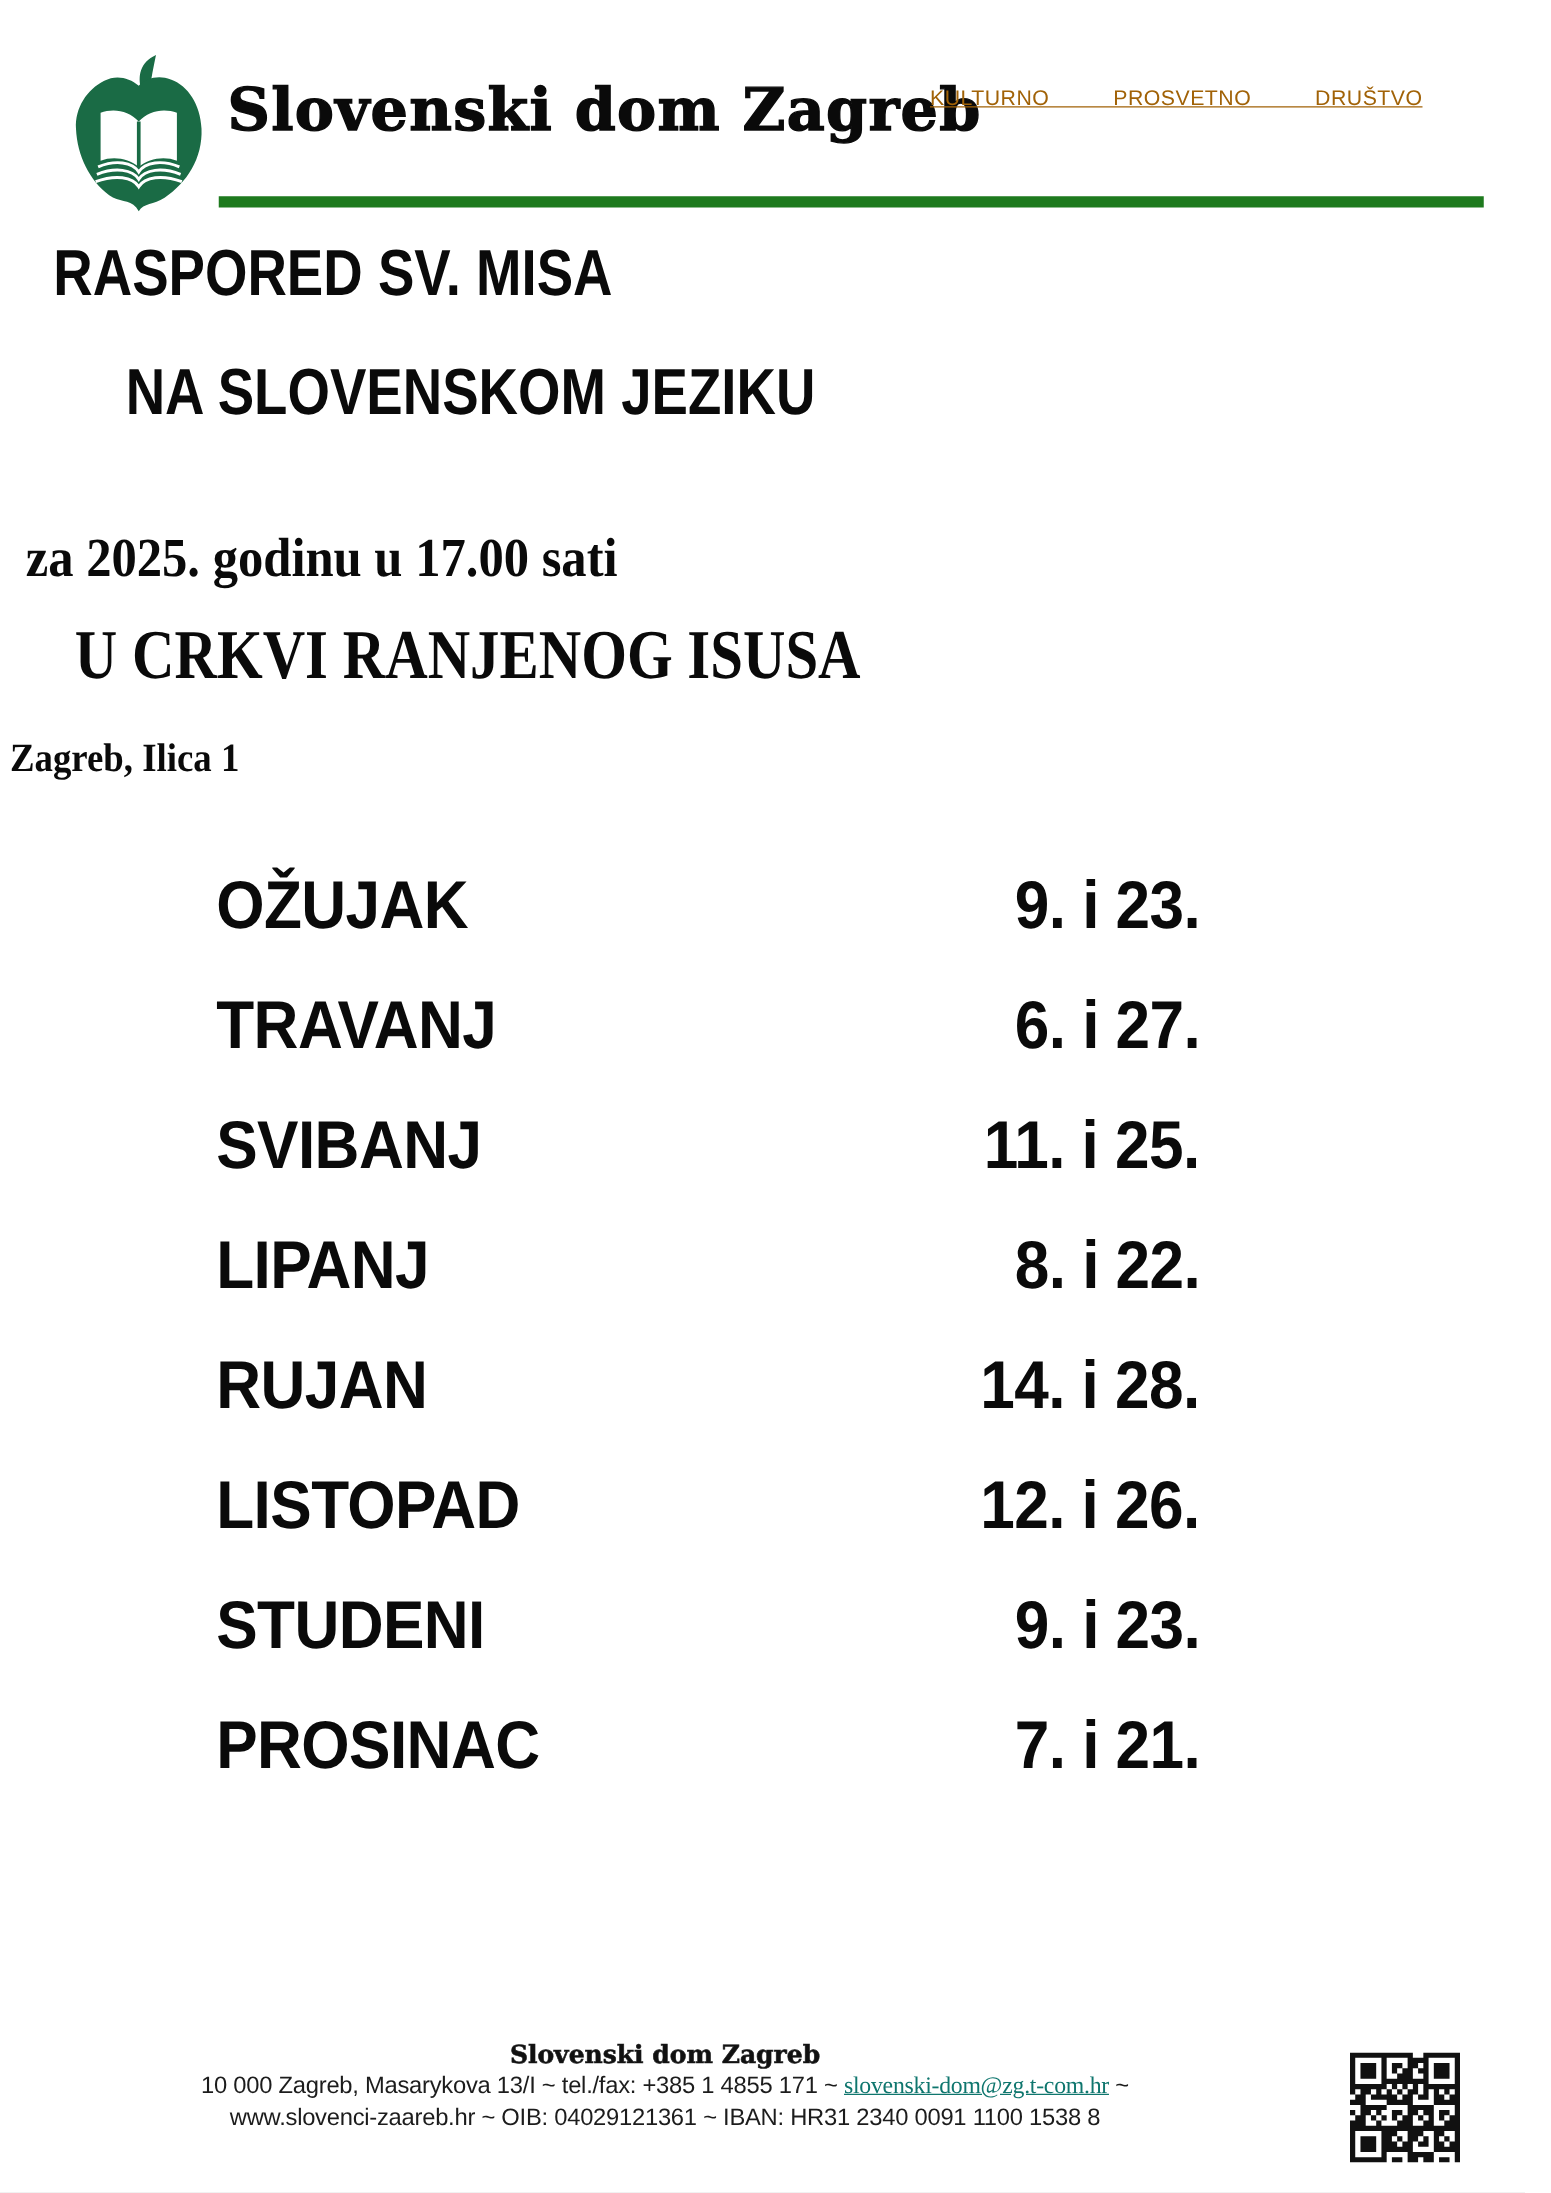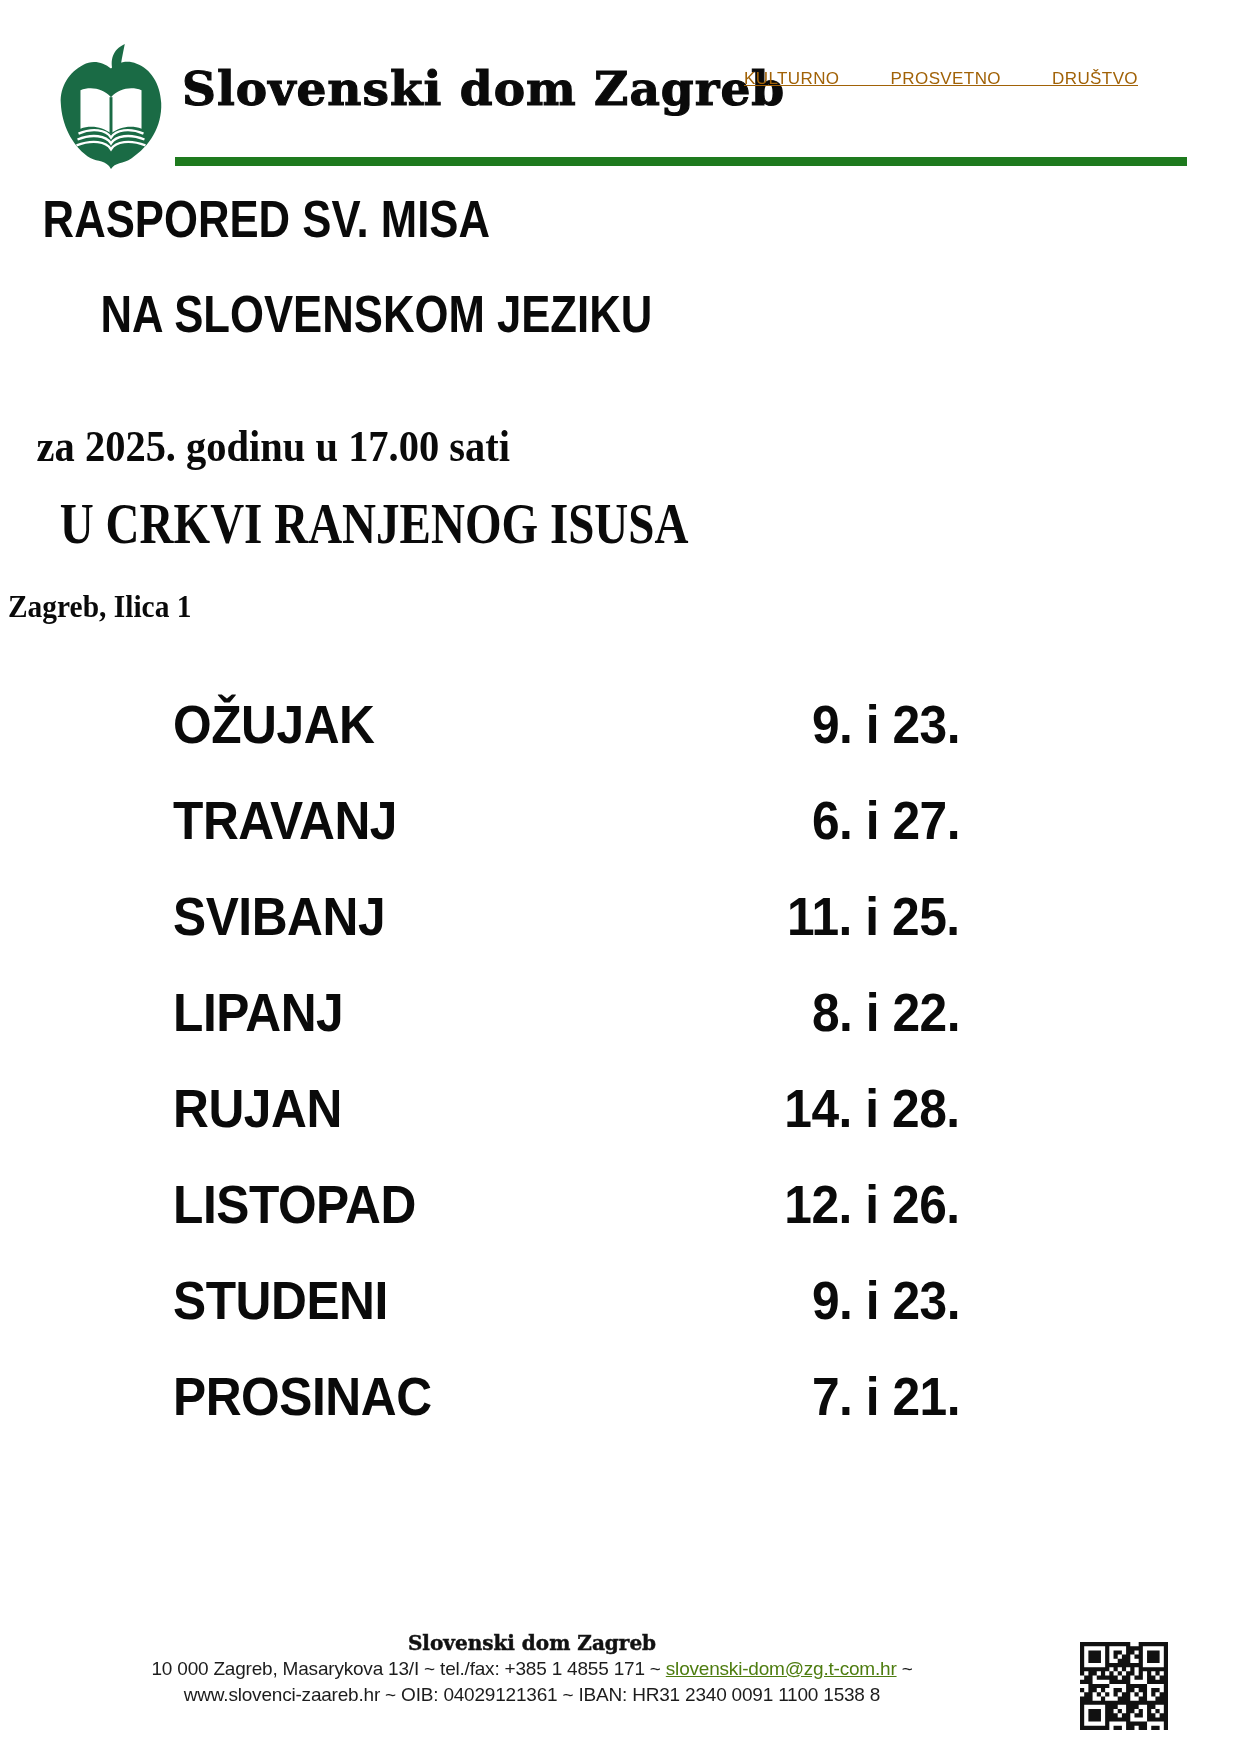--- a/index.html
+++ b/index.html
@@ -41,21 +41,21 @@
     background:var(--divider-green);
   }
   
   .col{position:absolute;left:0;width:1150px;text-align:left;white-space:nowrap;}
   .h-main{
     font-weight:bold;font-size:52px;line-height:52px;
   }
   .h-main>span{display:inline-block;transform:scaleX(.84);transform-origin:center;}
   .t1{top:193px;} .t2{top:288px;padding-left:48px;}
   .h-serif{font-family:"Liberation Serif",serif;font-weight:bold;}
-  .t3{top:424px;font-size:44px;line-height:46px;padding-left:16px;}
+  .t3{top:424px;font-size:44px;line-height:46px;}
   .t3>span{display:inline-block;transform:scaleX(.92);transform-origin:center;}
   .t4{top:501px;font-size:56px;line-height:46px;}
   .t4>span{display:inline-block;transform:scaleX(.84);transform-origin:center;}
   .t5{top:584px;font-size:32px;line-height:44px;}
   .t5>span{display:inline-block;transform:scaleX(.92);transform-origin:center;}
   
   .schedule{position:absolute;left:173px;top:697px;width:787px;}
   .row{
     display:flex;justify-content:space-between;align-items:flex-start;
     font-weight:bold;font-size:54px;line-height:54px;
@@ -63,21 +63,21 @@
   }
   .row .m{display:inline-block;transform:scaleX(.92);transform-origin:left center;letter-spacing:-.5px;}
   .row .d{display:inline-block;transform:scaleX(.92);transform-origin:right center;letter-spacing:-.5px;}
   
   .footer{position:absolute;left:0;top:1630px;width:1064px;text-align:center;color:#1c1c1c;}
   .f-org{
     font-family:"DejaVu Serif",serif;font-weight:bold;font-size:20px;line-height:26px;
     -webkit-text-stroke:.5px #1c1c1c;color:#111;
   }
   .f-line{font-size:19px;line-height:26px;letter-spacing:-.2px;white-space:nowrap;}
-  .f-line a{color:#4d7c0f;text-decoration:underline;}
+  .f-line a{color:#0f766e;text-decoration:underline;font-family:Liberation Serif, serif;}
   .qr{position:absolute;left:1080px;top:1642px;width:88px;height:88px;}
 </style>
 </head>
 <body>
 
 <div class="page">
 
   <div class="logo">
     <svg viewBox="0 0 120 130" width="122" height="128" aria-hidden="true">
       <g fill="var(--logo-green)">

